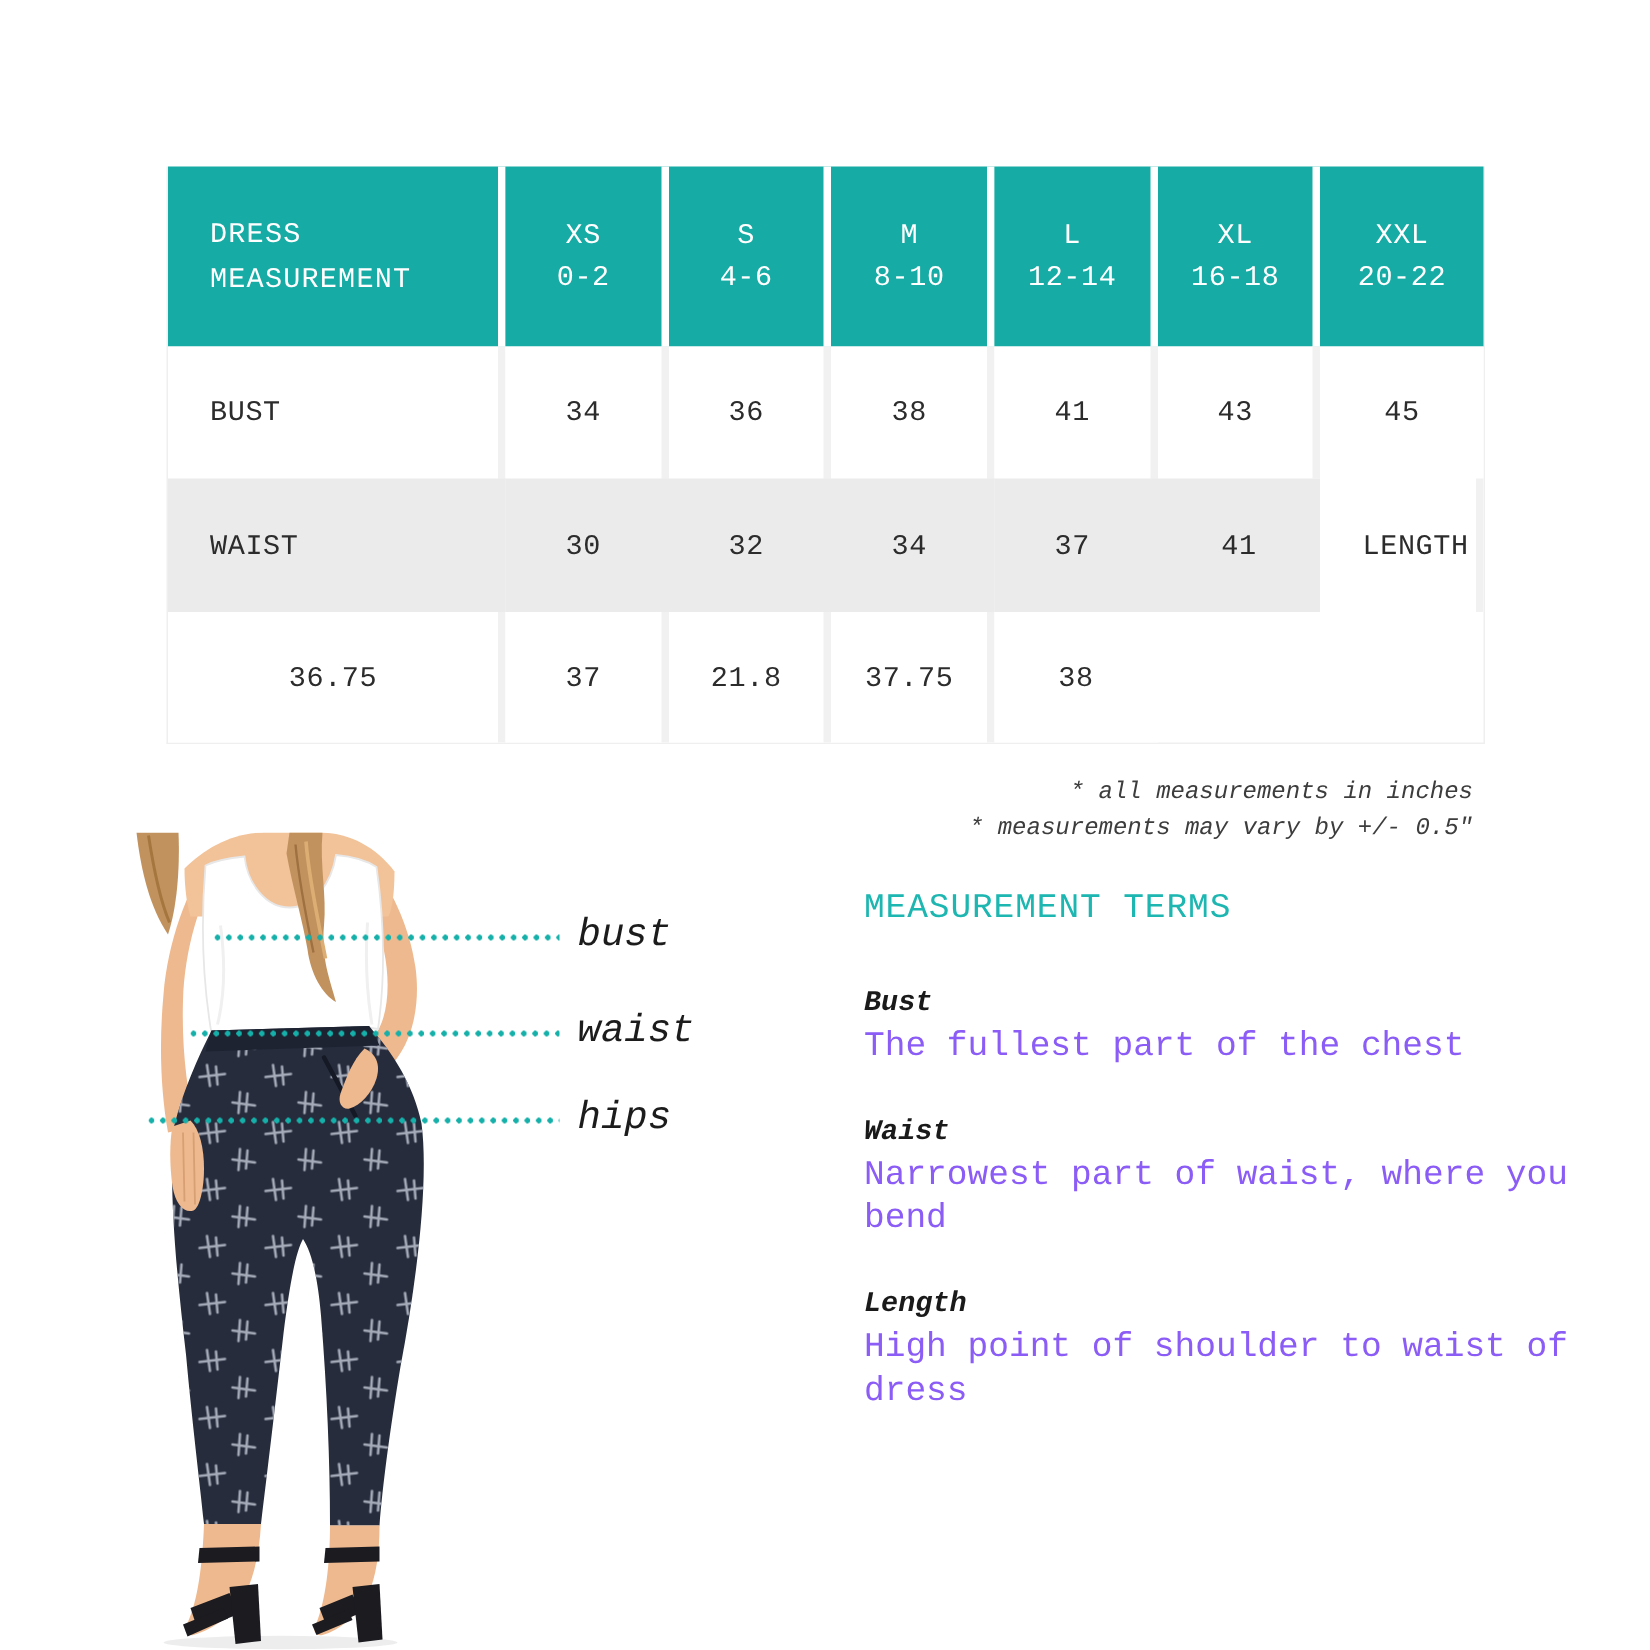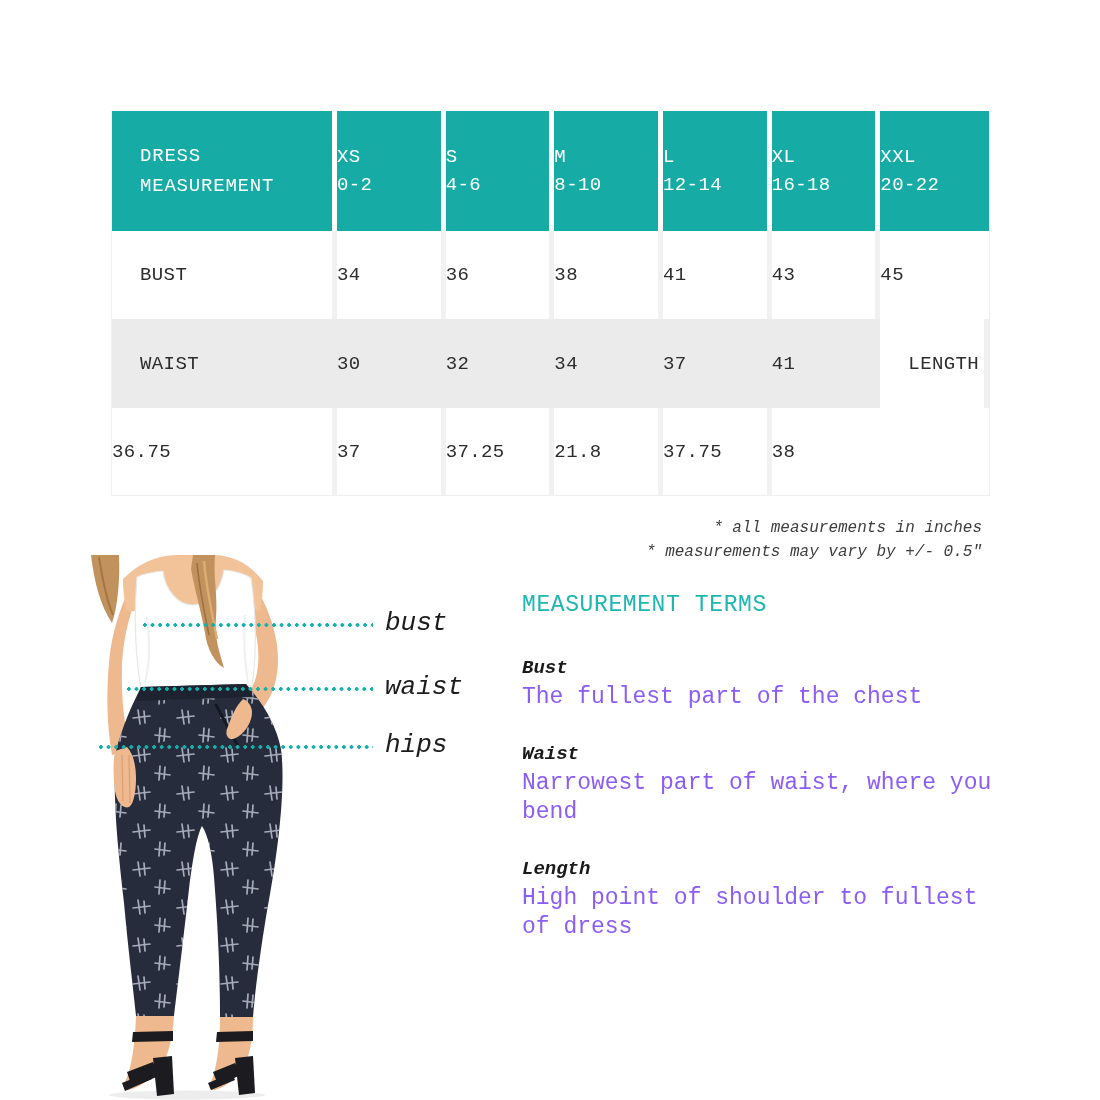--- a/index.html
+++ b/index.html
@@ -4,21 +4,21 @@
 <style>
   html,body{margin:0;padding:0;background:#ffffff;}
   .canvas{position:relative;width:1100px;height:1100px;background:#ffffff;overflow:hidden;
           font-family:Liberation Mono, monospace;color:#2f2f2f;}
 
   
   .size-table{position:absolute;left:111px;top:111px;width:879px;
               display:grid;grid-template-columns:225px repeat(6,1fr);
               grid-template-rows:120px 88px 89px 87px;
               border:1px solid #efefef;border-top:none;box-sizing:border-box;}
-  .cell{display:flex;flex-direction:column;justify-content:center;
+  .cell{display:flex;flex-direction:column;align-items:center;justify-content:center;
         box-sizing:border-box;font-size:19px;letter-spacing:.4px;}
   .th{background:#16aba4;color:#ffffff;border-right:5px solid #ffffff;}
   .th .rng{margin-top:6px;}
   .corner{align-items:flex-start;padding-left:28px;line-height:30px;letter-spacing:.8px;}
   .lbl{align-items:flex-start;padding-left:28px;color:#2e2e2e;}
   .w{background:#ffffff;border-right:5px solid #f1f1f1;color:#2c2c2c;}
   .g{background:#ebebeb;border-right:5px solid #ebebeb;color:#2c2c2c;}
   .last{border-right:none;}
 
   
@@ -30,21 +30,21 @@
   .dotline{position:absolute;height:4px;background-repeat:repeat-x;
            background-image:radial-gradient(circle at 2px 2px,#14b0a9 1.7px,rgba(0,0,0,0) 2px);
            background-size:7.6px 4px;}
   .dl-bust{left:143px;top:623px;width:230px;}
   .dl-waist{left:127px;top:687px;width:246px;}
   .dl-hips{left:99px;top:745px;width:274px;}
   .mlabel{position:absolute;left:385px;font-style:italic;font-size:26px;color:#1c1c1c;}
   .ml-bust{top:608px;} .ml-waist{top:672px;} .ml-hips{top:730px;}
 
   
-  .terms{position:absolute;left:522px;top:592px;width:470px;}
+  .terms{position:absolute;left:576px;top:592px;width:470px;}
   .terms h2{margin:0 0 36px 0;font-size:23px;font-weight:400;letter-spacing:.6px;color:#1db6b1;}
   .term-item{margin-bottom:28px;}
   .term{font-size:19px;font-weight:700;font-style:italic;color:#1a1a1a;line-height:29px;}
   .def{font-size:23px;color:#8b5cf6;line-height:29px;}
 </style>
 </head>
 <body>
 
 <div class="canvas">
 
@@ -90,21 +90,20 @@
     <div class="cell g lbl">WAIST</div>
     <div class="cell g">30</div>
     <div class="cell g">32</div>
     <div class="cell g">34</div>
     <div class="cell g">37</div>
     <div class="cell g last">41</div>
 
     <div class="cell w lbl">LENGTH</div>
     <div class="cell w">36.75</div>
     <div class="cell w">37</div>
-    <div class="cell w">37.25</div>
     <div class="cell w">21.8</div>
     <div class="cell w">37.75</div>
     <div class="cell w last">38</div>
   </div>
 
   <div class="footnotes">
     <div>* all measurements in inches</div>
     <div>* measurements may vary by +/- 0.5"</div>
   </div>
 
@@ -181,17 +180,17 @@
     <div class="term-item">
       <div class="term">Bust</div>
       <div class="def">The fullest part of the chest</div>
     </div>
     <div class="term-item">
       <div class="term">Waist</div>
       <div class="def">Narrowest part of waist, where you bend</div>
     </div>
     <div class="term-item">
       <div class="term">Length</div>
-      <div class="def">High point of shoulder to fullest of dress</div>
+      <div class="def">High point of shoulder to waist of dress</div>
     </div>
   </div>
 
 </div>
 
 </body></html>

